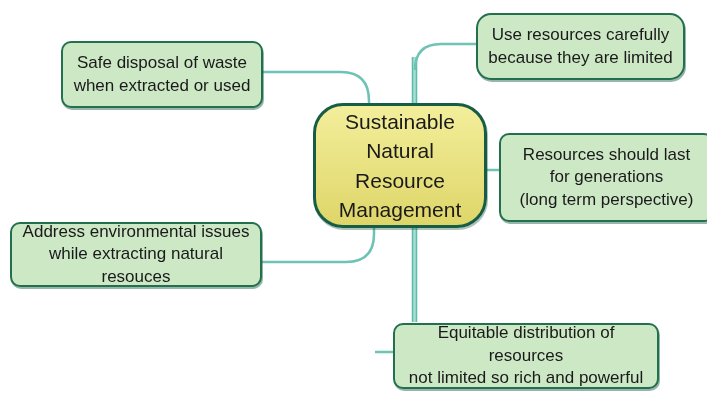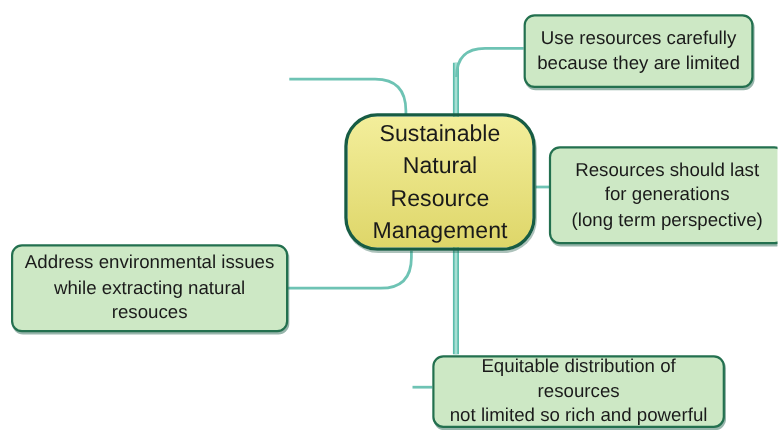--- a/index.html
+++ b/index.html
@@ -65,23 +65,23 @@
       var(--center-fill-bottom, #ded669));
     border: 3px solid var(--center-border, #175c44);
     border-radius: 30px;
     box-shadow: 1px 2px 0 rgba(20, 80, 60, 0.35);
     font-size: 21px;
     line-height: 1.4;
   }
   
   #center-node        { left: 313px; top: 103px; width: 174px; height: 125px; }
   #branch-safe        { left:  61px; top:  41px; width: 202px; height:  67px; }
-  #branch-careful     { left: 476px; top:  13px; width: 209px; height:  67px; }
+  #branch-careful     { left: 476px; top:  13px; width: 209px; height:  67px; border-radius: 15px; }
   #branch-generations { left: 499px; top: 133px; width: 215px; height:  89px; }
-  #branch-environment { left:  10px; top: 222px; width: 252px; height:  80px; }
+  #branch-environment { left:  10px; top: 222px; width: 252px; height:  65px; }
   #branch-equitable   { left: 393px; top: 323px; width: 266px; height:  66px; }
 </style>
 </head>
 <body>
 
 <div class="canvas">
 
   <svg class="connectors" viewBox="0 0 707 401" xmlns="http://www.w3.org/2000/svg">
 
     <path class="trunk-outer" d="M 414.5 57 V 322"></path>
@@ -96,20 +96,22 @@
     <path class="thin-line" d="M 262 262 H 346 Q 374 262 374 234 V 228"></path>
 
     <path class="thin-line" d="M 375 352 H 393"></path>
   </svg>
 
   <div class="node center-node" id="center-node">Sustainable
 Natural
 Resource
 Management</div>
 
+  <div class="node branch-box" id="branch-safe">Safe disposal of waste
+when extracted or used</div>
 
   <div class="node branch-box" id="branch-careful">Use resources carefully
 because they are limited</div>
 
   <div class="node branch-box" id="branch-generations">Resources should last
 for generations
 (long term perspective)</div>
 
   <div class="node branch-box" id="branch-environment">Address environmental issues
 while extracting natural

